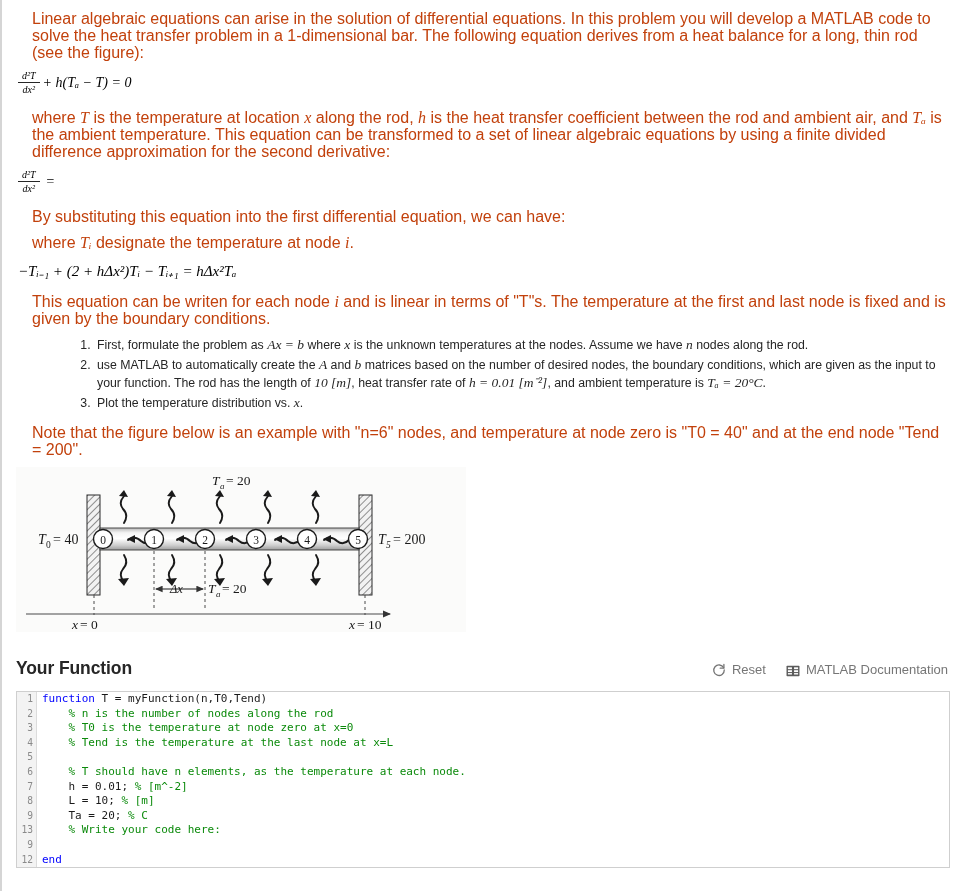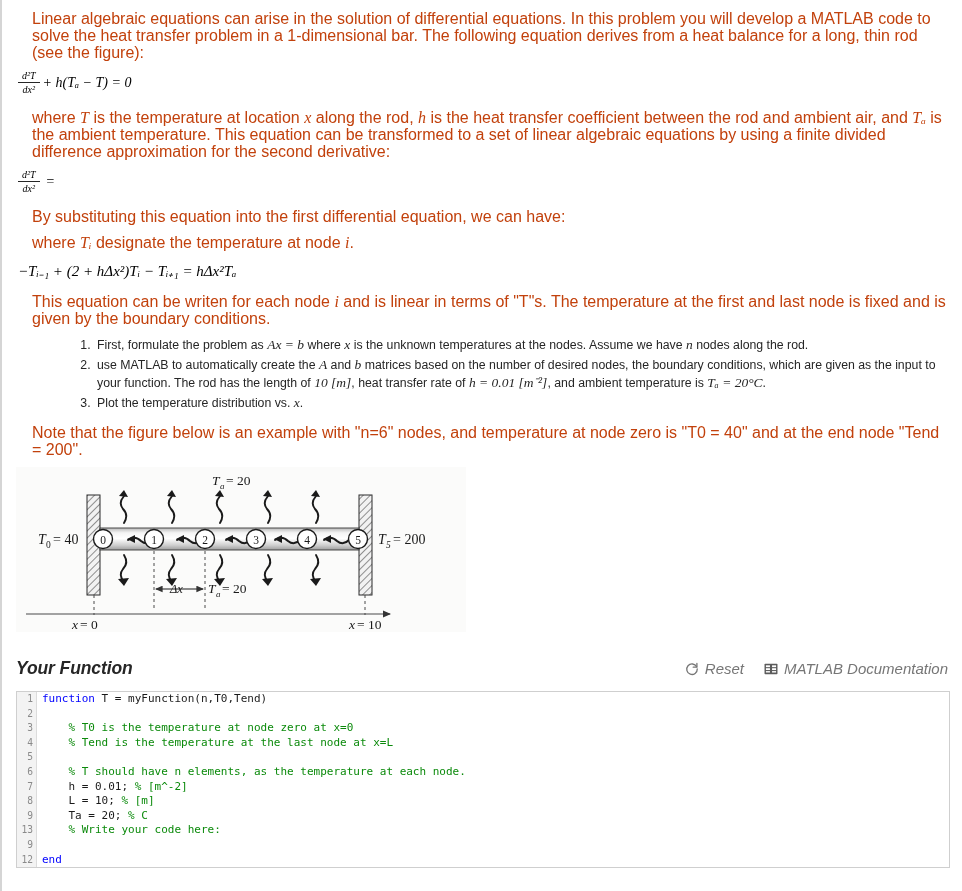--- a/index.html
+++ b/index.html
@@ -67,34 +67,33 @@
     background: #fbfbfa;
   }
   .figure-wrap svg { display: block; }
 
   
   .sec-head {
     display: flex;
     align-items: flex-end;
     justify-content: space-between;
     margin: 26px 0 12px 0;
-    font-style: italic;
   }
   .sec-title {
     font-size: 17.5px;
     font-weight: bold;
     color: #262626;
     letter-spacing: -0.1px;
   }
   .sec-title.small { font-size: 20px; }
   .sec-tools { display: flex; align-items: center; gap: 20px; padding-bottom: 2px; }
   .tool {
-    display: flex; align-items: center; gap: 6px;
+    display: flex; align-items: flex-end; gap: 6px;
     color: #767676;
-    font-size: 15px;
+    font-size: 13px;
     cursor: pointer;
     user-select: none;
   }
   .tool svg { display: block; }
 
   
   .editor {
     border: 1px solid #cfcfcf;
     background: #ffffff;
     width: 934px;
@@ -324,21 +323,21 @@
   </div>
 
   <div class="editor">
     <div class="rows" id="fn-rows">
         <div class="crow">
           <div class="gutter">1</div>
           <div class="ccode"><span class="kw">function</span><span> T = myFunction(n,T0,Tend)</span></div>
         </div>
         <div class="crow">
           <div class="gutter">2</div>
-          <div class="ccode"><span>    </span></div>
+          <div class="ccode"><span>    </span><span class="cm">% n is the number of nodes along the rod</span></div>
         </div>
         <div class="crow">
           <div class="gutter">3</div>
           <div class="ccode"><span>    </span><span class="cm">% T0 is the temperature at node zero at x=0</span></div>
         </div>
         <div class="crow">
           <div class="gutter">4</div>
           <div class="ccode"><span>    </span><span class="cm">% Tend is the temperature at the last node at x=L</span></div>
         </div>
         <div class="crow">

